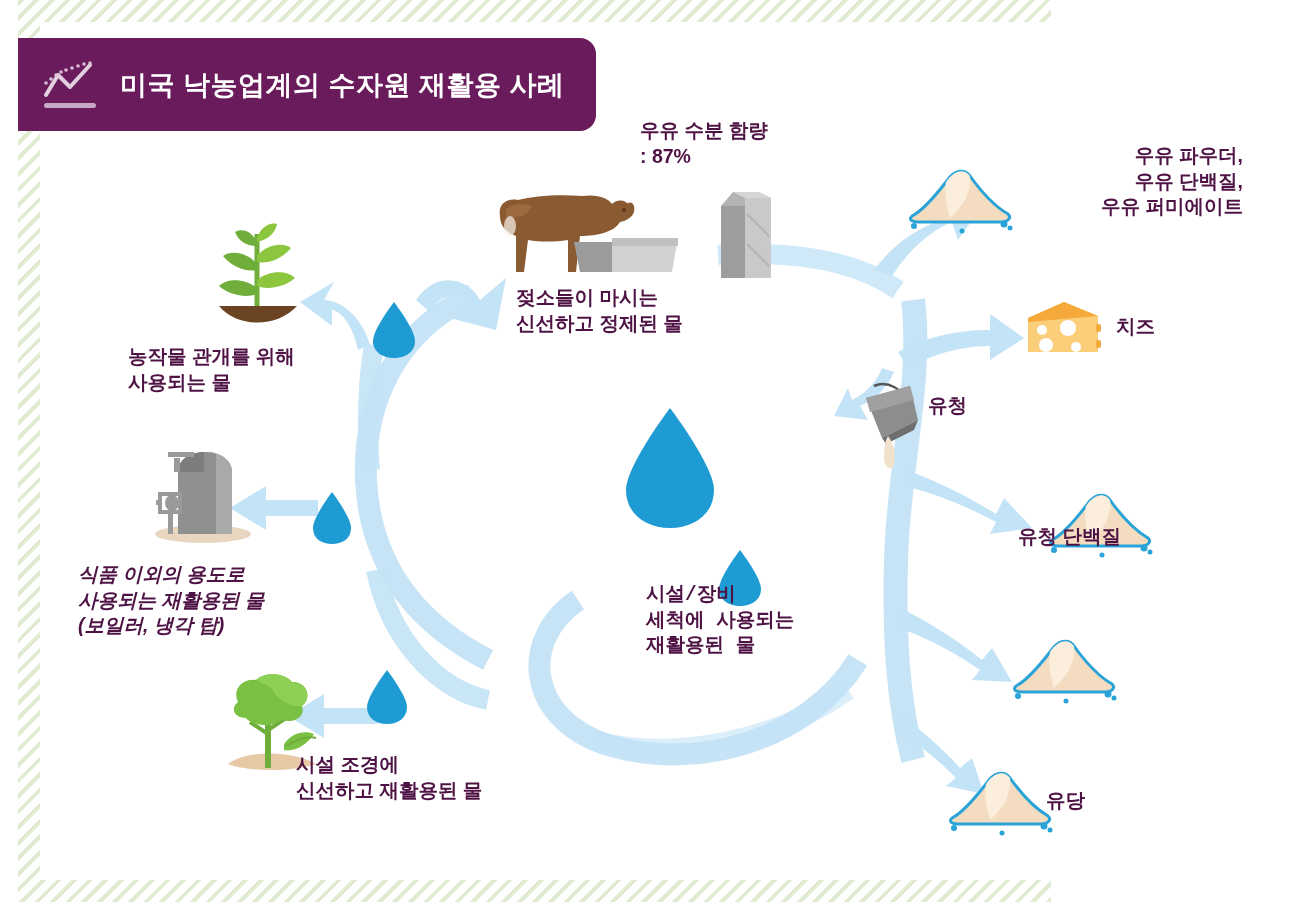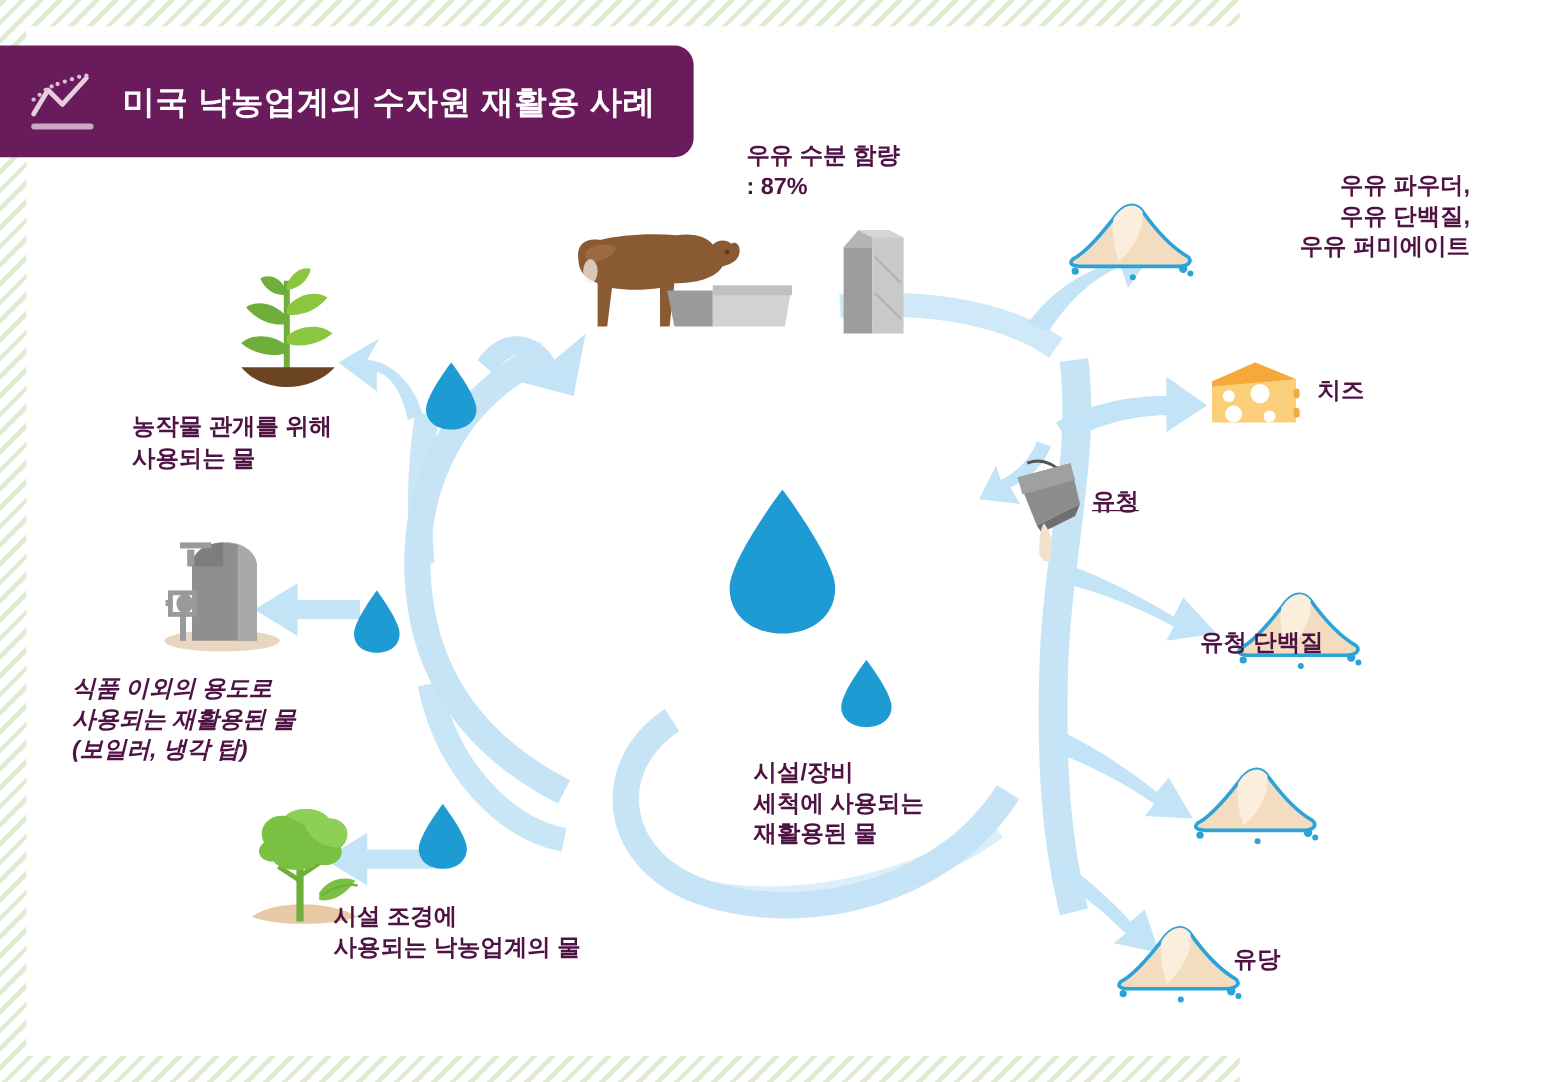--- a/index.html
+++ b/index.html
@@ -12,20 +12,21 @@
   }
   #stage {
     position:relative;
     width:1033px; height:902px;
     background:
       repeating-linear-gradient(
         -45deg,
         #dfecd2 0px, #dfecd2 4px,
         #ffffff 4px, #ffffff 11px
       );
+    margin-left: 18px;
   }
   #inner-white {
     position:absolute;
     left:22px; top:22px;
     width:1259px; height:858px;
     background:#ffffff;
   }
 
   
   #title-bar {
@@ -324,40 +325,42 @@
 
   <div class="icon-abs" style="left:346px; top:668px;">
     <svg width="46" height="58" viewBox="0 0 46 58">
       <path d="M23,2 C23,2 43,28 43,39 C43,50 34,56 23,56 C12,56 3,50 3,39 C3,28 23,2 23,2 Z" fill="#1f9bd4"></path>
     </svg>
   </div>
 
   <div class="label ctr" style="left:622px; top:118px; width:210px;">우유 수분 함량
 : 87%</div>
 
+  <div class="label ctr" style="left:498px; top:285px; width:220px;">젖소들이 마시는
+신선하고 정제된 물</div>
 
   <div class="label lft" style="left:1005px; top:143px; width:220px;text-align:right;">우유 파우더,
 우유 단백질,
 우유 퍼미에이트</div>
 
   <div class="label lft" style="left:1098px; top:314px; width:120px;">치즈</div>
 
-  <div class="label lft" style="left:910px; top:406px; width:100px;text-decoration:underline;">유청</div>
+  <div class="label lft" style="left:910px; top:393px; width:100px;">유청</div>
 
   <div class="label ctr" style="left:1000px; top:524px; width:176px;">유청 단백질</div>
 
 
   <div class="label lft" style="left:1028px; top:788px; width:110px;">유당</div>
 
   <div class="label ctr" style="left:110px; top:344px; width:260px;">농작물 관개를 위해
 사용되는 물</div>
 
   <div class="label ctr" style="left:60px; top:562px; width:250px;font-style:italic;">식품 이외의 용도로
 사용되는 재활용된 물
 (보일러, 냉각 탑)</div>
 
   <div class="label ctr" style="left:278px; top:752px; width:250px;">시설 조경에
-사용되는 낙농업계의 물</div>
-
-  <div class="label ctr" style="left:628px; top:632px; width:200px;">시설/장비
+신선하고 재활용된 물</div>
+
+  <div class="label ctr" style="left:628px; top:583px; width:200px;font-family:Liberation Mono, monospace;">시설/장비
 세척에 사용되는
 재활용된 물</div>
 </div>
 
 </body></html>

